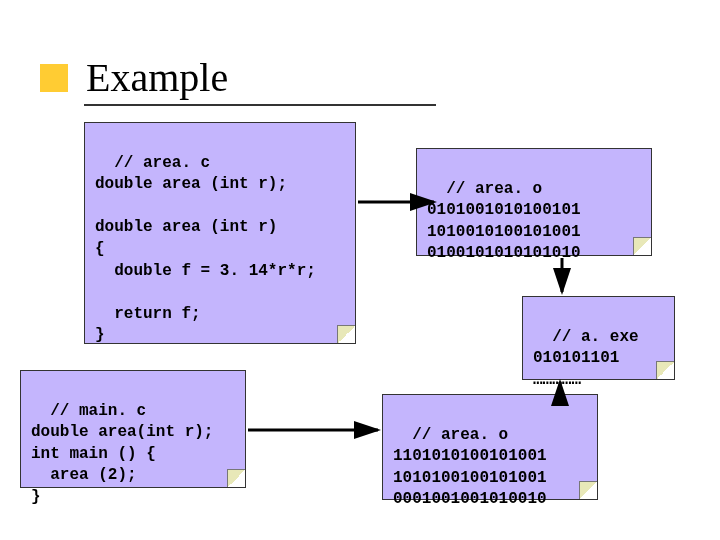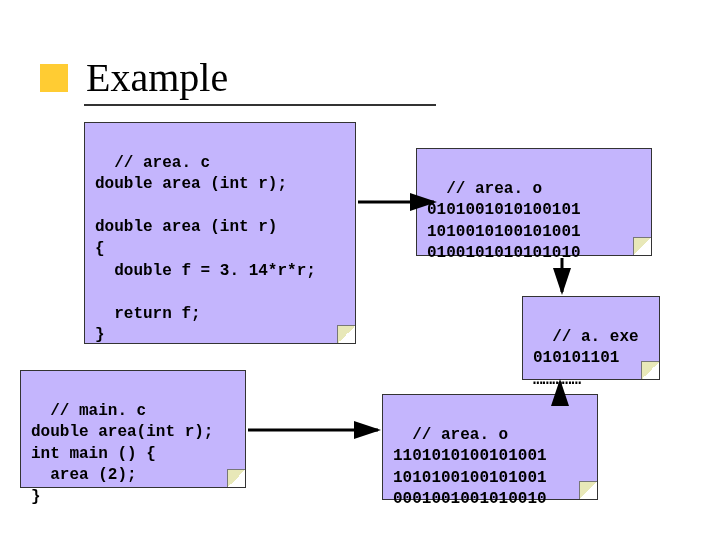--- a/index.html
+++ b/index.html
@@ -89,21 +89,21 @@
 </div>
 
 <div class="note" style="top:148px; left:416px; width:236px; height:108px;">
   <span>// area. o
 0101001010100101
 1010010100101001
 0100101010101010</span>
   <div class="corner"></div>
 </div>
 
-<div class="note" style="top:296px; left:522px; width:138px; height:84px;">
+<div class="note" style="top:296px; left:522px; width:153px; height:84px;">
   <span>// a. exe
 010101101
 ……………</span>
   <div class="corner"></div>
 </div>
 
 <div class="note" style="top:370px; left:20px; width:226px; height:118px;">
   <span>// main. c
 double area(int r);
 int main () {

